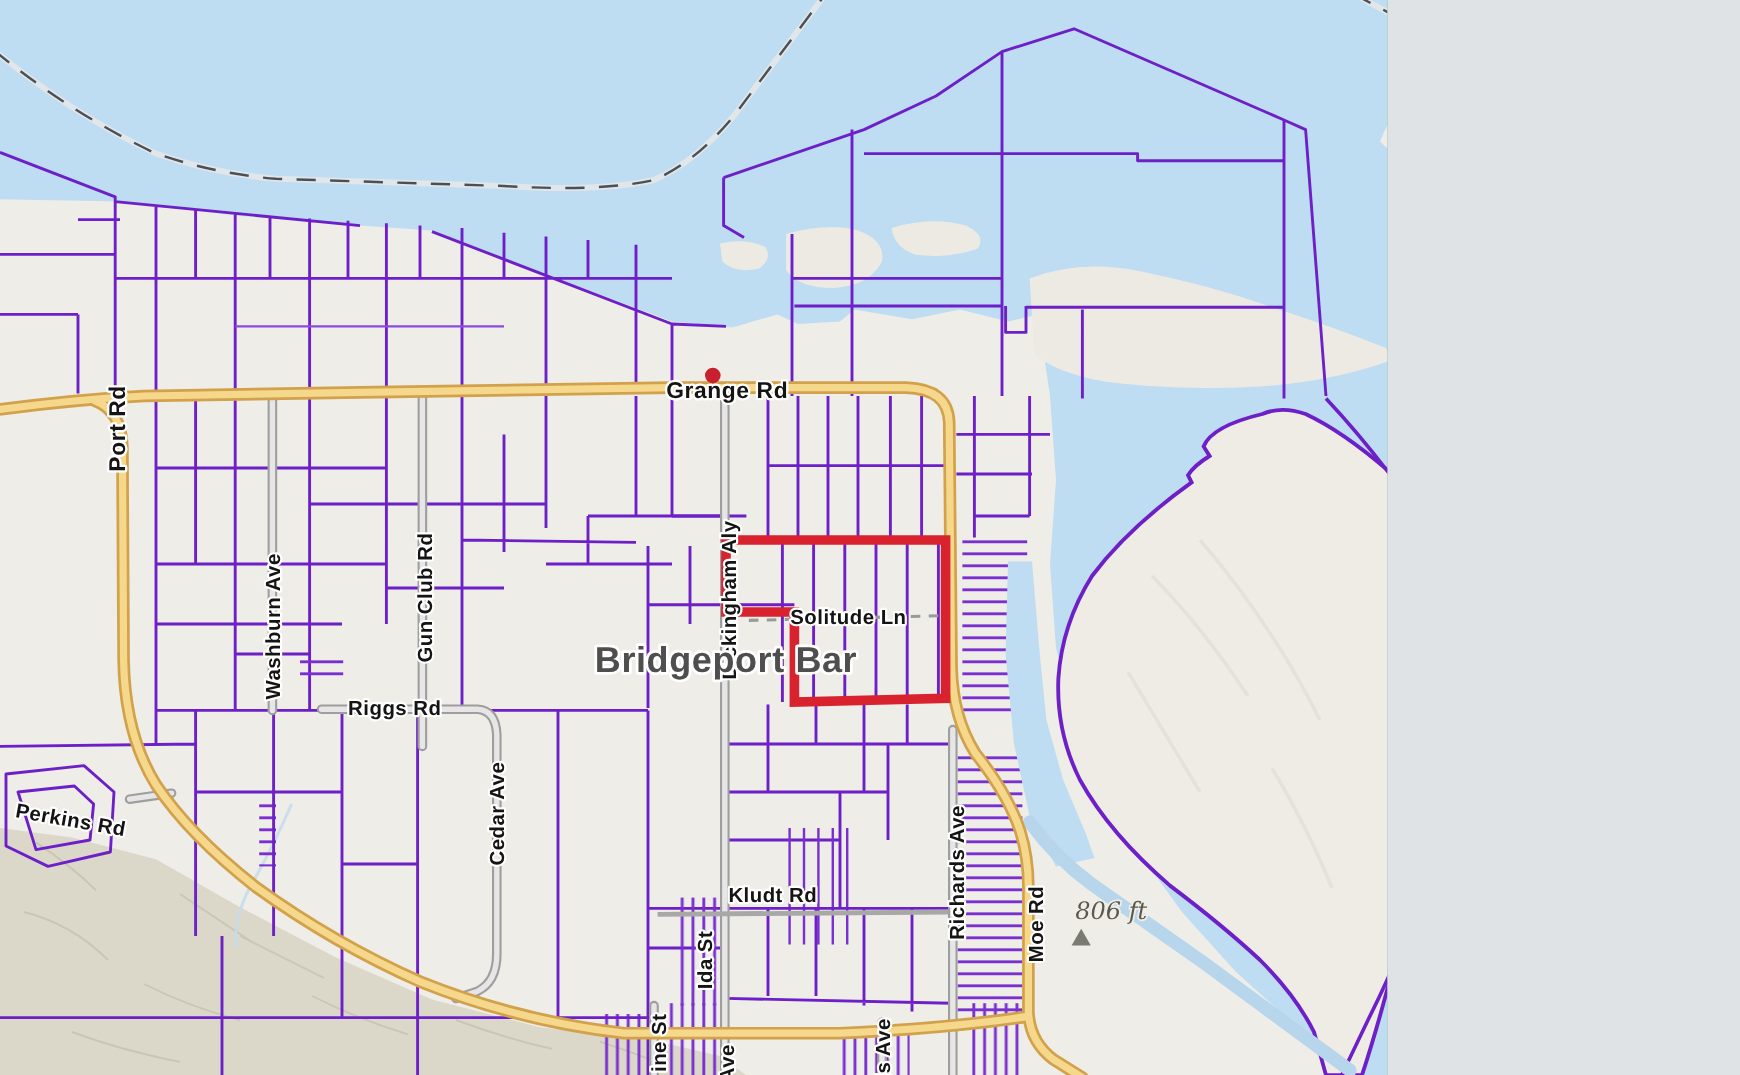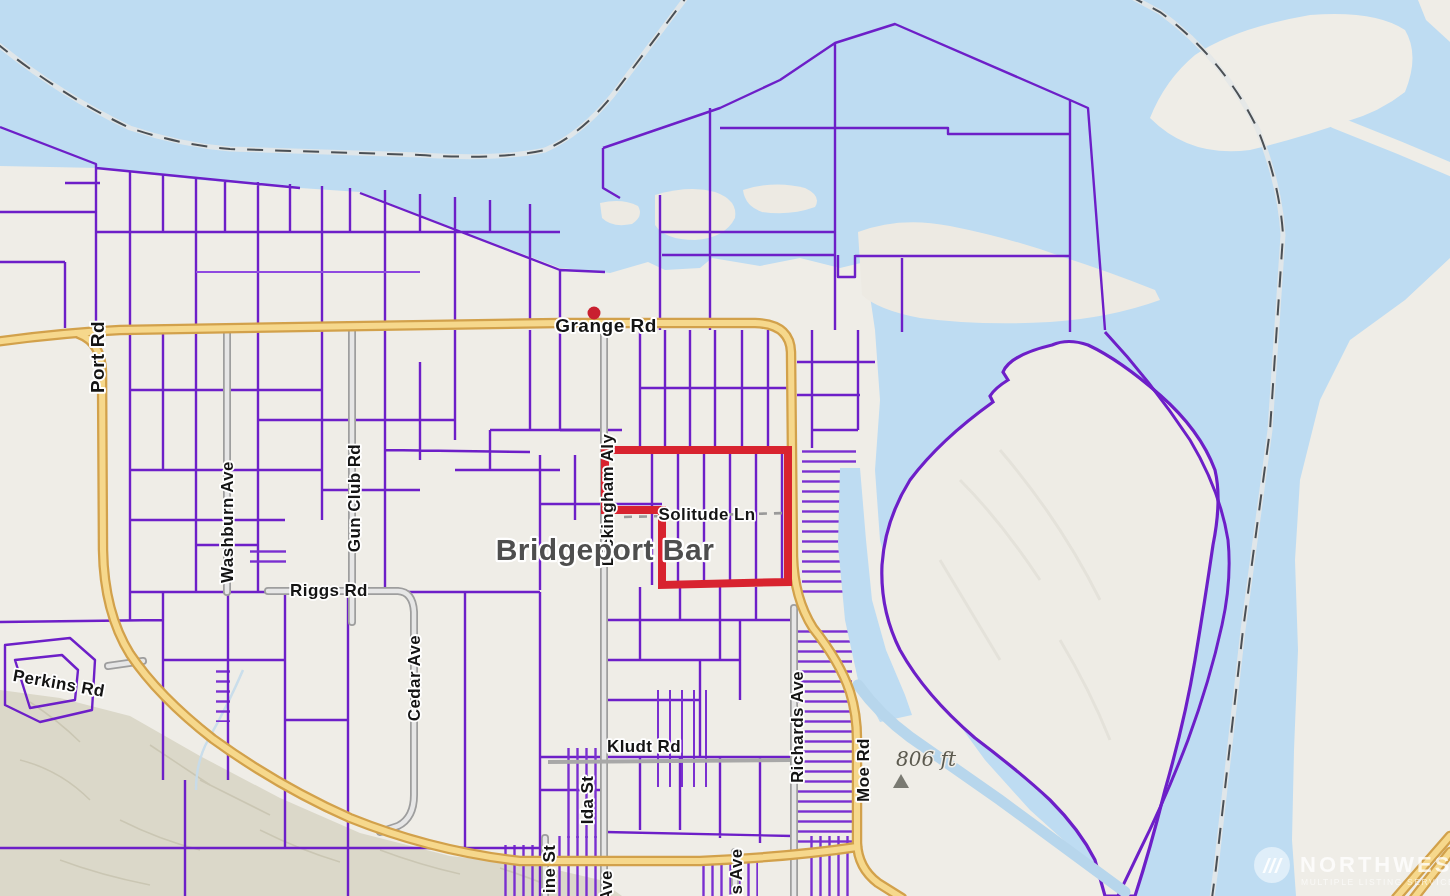--- a/index.html
+++ b/index.html
@@ -1,16 +1,16 @@
 <!DOCTYPE html>
 <html><head>
 <meta charset="utf-8">
 <style>
   html,body{margin:0;padding:0;background:#dfe3e6;}
-  #stage{position:relative;width:1450px;height:896px;overflow:hidden;background:#15803d;
+  #stage{position:relative;width:1156px;height:896px;overflow:hidden;background:#15803d;
          font-family:"Liberation Sans",sans-serif;text-decoration:underline;}
   svg{display:block}
   text{font-family:"Liberation Sans",sans-serif;}
   .roadlbl{font-weight:bold;font-size:17px;fill:#141414;stroke:#ffffff;stroke-width:3.6px;
            paint-order:stroke;stroke-linejoin:round;letter-spacing:.4px;}
   .roadlbl-lg{font-weight:bold;font-size:19px;fill:#141414;stroke:#ffffff;stroke-width:3.8px;
            paint-order:stroke;stroke-linejoin:round;letter-spacing:.5px;}
   .placelbl{font-weight:bold;font-size:30px;fill:#4e4e4e;stroke:#ffffff;stroke-width:4.5px;
            paint-order:stroke;stroke-linejoin:round;letter-spacing:.5px;}
   .elevlbl{font-family:"DejaVu Serif",serif;font-style:italic;font-size:20px;fill:#5b594e;

